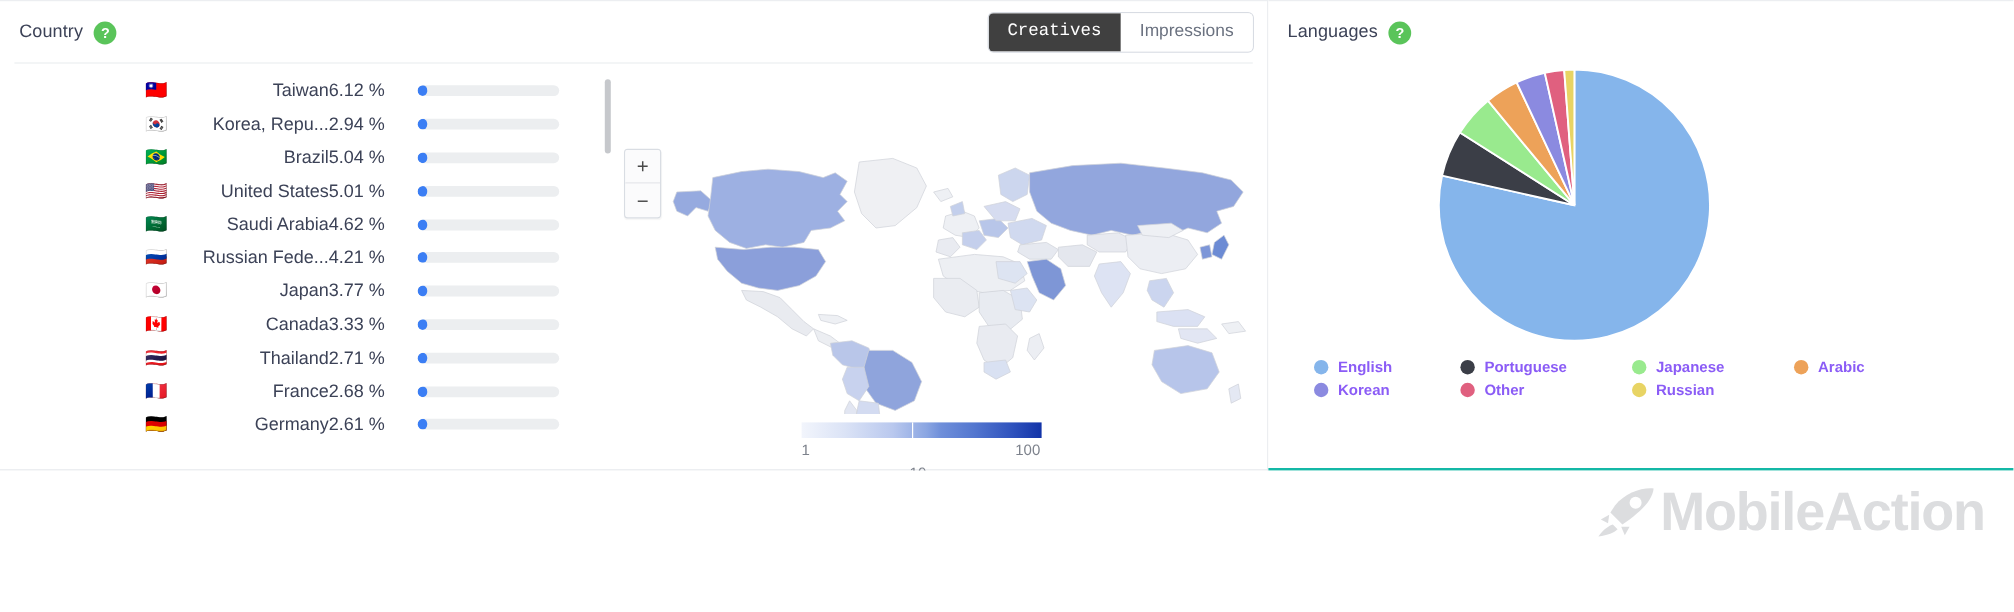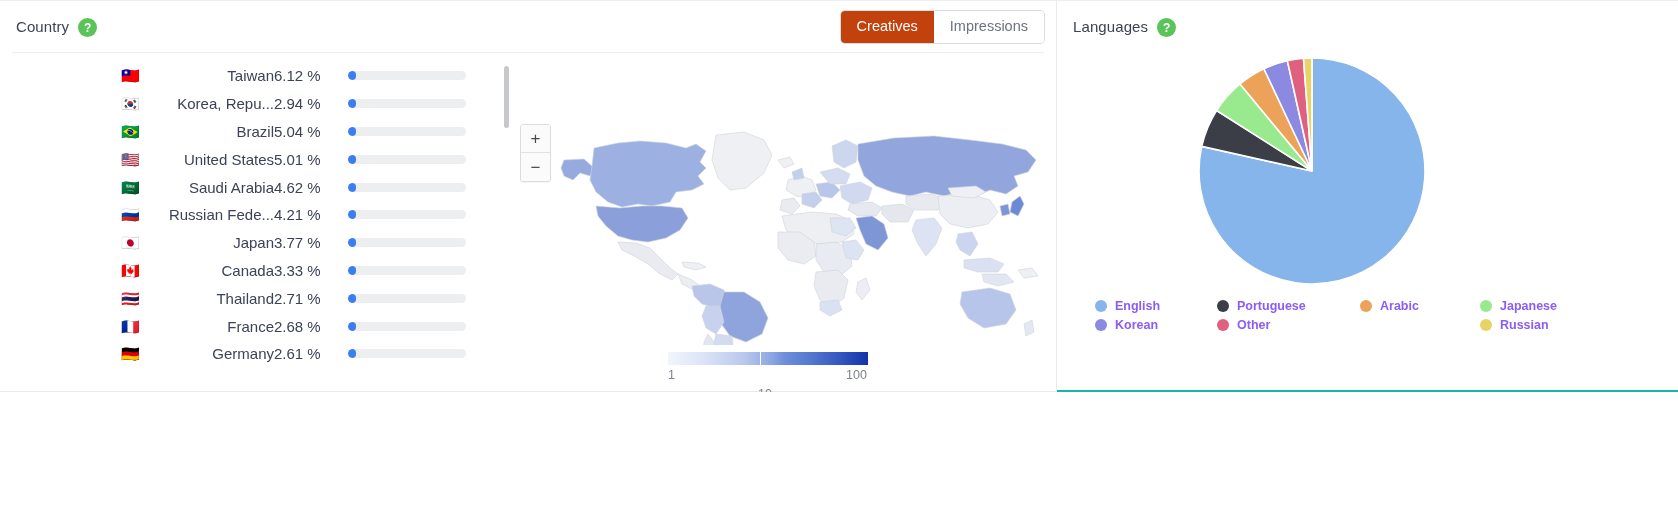--- a/index.html
+++ b/index.html
@@ -58,21 +58,21 @@
     position: absolute; right: 12px; top: 11px;
     display: flex; border-radius: 4px; overflow: hidden;
     box-shadow: 0 0 0 1px #d8dce3;
   }
   .toggle-btn {
     font-family: "Liberation Sans", sans-serif;
     font-size: 14.5px; padding: 7px 16px 8px;
     background: #fff; color: #6b7280; border: 0;
     cursor: pointer; line-height: 1.2; white-space: nowrap;
   }
-  .toggle-btn.active { background: #c2410c; color: #fff; }
+  .toggle-btn.active { background: #404040; color: #fff; font-family: Liberation Mono, monospace; }
 
   
   .list-area {
     position: absolute; left: 0; top: 54px;
     width: 1057px; height: 338px; overflow: hidden;
   }
   .country-list {
     position: absolute; left: 120px; top: 8px;
     width: 380px;
   }
@@ -444,34 +444,46 @@
           <div class="legend-col" style="width: 143px;">
             <div class="legend-item">
               <span class="legend-dot" style="background: rgb(59, 62, 71);"></span>
               <span class="legend-text">Portuguese</span>
             </div>
             <div class="legend-item">
               <span class="legend-dot" style="background: rgb(224, 96, 127);"></span>
               <span class="legend-text">Other</span>
             </div>
           </div>
+          <div class="legend-col" style="width: 135px;">
+            <div class="legend-item">
+              <span class="legend-dot" style="background: rgb(153, 234, 142);"></span>
+              <span class="legend-text">Japanese</span>
+            </div>
+            <div class="legend-item">
+              <span class="legend-dot" style="background: rgb(232, 212, 100);"></span>
+              <span class="legend-text">Russian</span>
+            </div>
+          </div>
           <div class="legend-col" style="width: 120px;">
             <div class="legend-item">
               <span class="legend-dot" style="background: rgb(237, 162, 89);"></span>
               <span class="legend-text">Arabic</span>
-            </div>
-          </div>
-          <div class="legend-col" style="width: 135px;">
-            <div class="legend-item">
-              <span class="legend-dot" style="background: rgb(153, 234, 142);"></span>
-              <span class="legend-text">Japanese</span>
-            </div>
-            <div class="legend-item">
-              <span class="legend-dot" style="background: rgb(232, 212, 100);"></span>
-              <span class="legend-text">Russian</span>
             </div>
           </div>
         </div>
     </div>
   </div>
 
+  <div class="watermark">
+    <svg class="wm-rocket" width="52" height="46" viewBox="0 0 52 46" xmlns="http://www.w3.org/2000/svg">
+      <g fill="#dcdddf">
+        <path d="M48 4 C38 3 24 8 16 18 L12 24 L22 34 L28 30 C38 22 47 14 48 4 Z"></path>
+        <circle cx="33" cy="16" r="5" fill="#ffffff"></circle>
+        <path d="M11 26 L4 30 L10 33 Z"></path>
+        <path d="M21 36 L24 43 L28 36 Z"></path>
+        <path d="M2 44 C6 38 11 35 14 34 L18 38 C15 41 10 43 2 44 Z"></path>
+      </g>
+    </svg>
+    <span class="wm-text">MobileAction</span>
+  </div>
 
 </div>
 
 </body></html>

